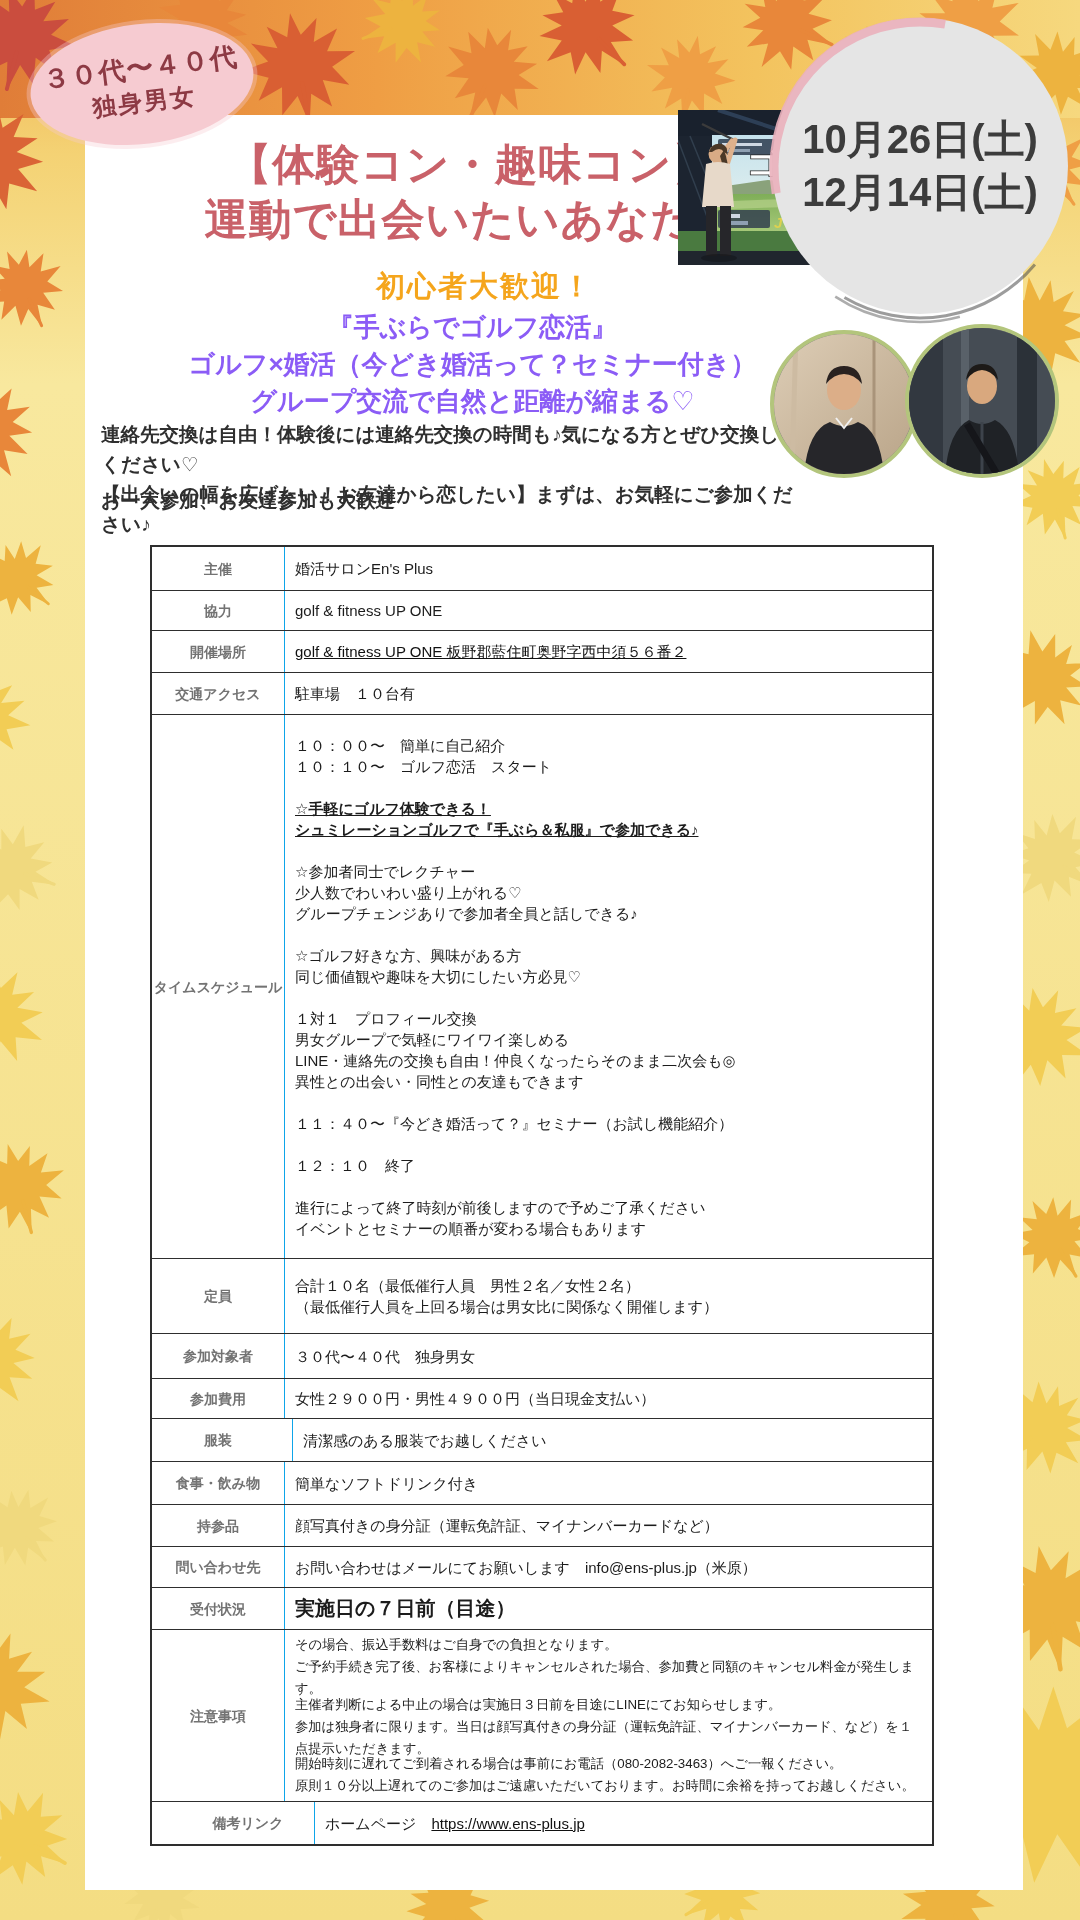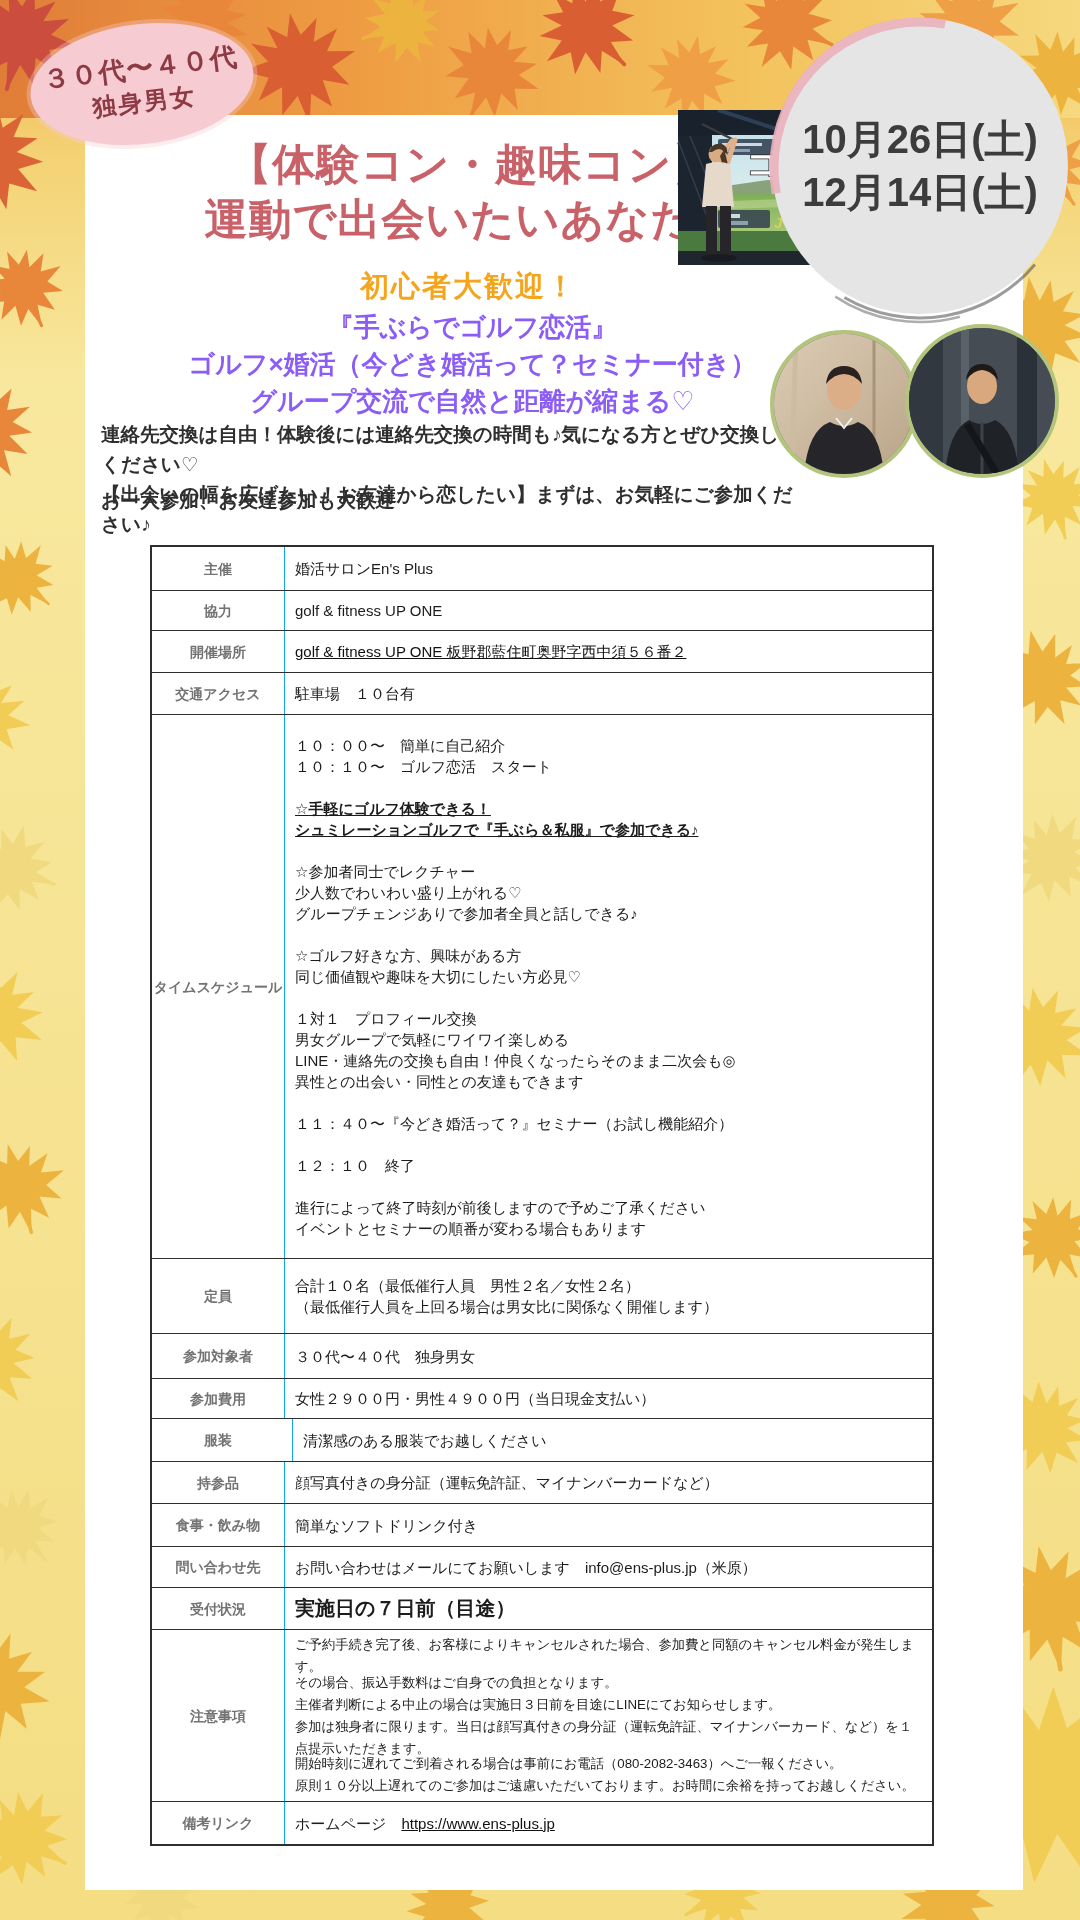--- a/index.html
+++ b/index.html
@@ -17,21 +17,21 @@
 
   
   .badge-tr{position:absolute;left:772px;top:18px;width:296px;height:296px;background:#e5e5e5;
     border-radius:50%;z-index:6;display:flex;flex-direction:column;align-items:center;justify-content:center;}
   .badge-tr svg{position:absolute;left:-8px;top:-6px;}
   .badge-tr .dl{font-size:40px;font-weight:800;color:#3c3c3c;line-height:53px;white-space:nowrap;position:relative;}
 
   
   .title{position:absolute;left:10px;top:22px;width:755px;text-align:center;
     font-size:43px;line-height:55px;font-weight:800;color:#c96169;letter-spacing:1px;}
-  .welcome{position:absolute;left:6px;top:152px;width:755px;text-align:center;
+  .welcome{position:absolute;left:22px;top:152px;width:755px;text-align:center;
     font-size:29px;font-weight:800;color:#f5a51c;letter-spacing:2px;}
   .subtitle{position:absolute;left:0px;top:194px;width:775px;text-align:center;
     font-size:26px;line-height:37px;font-weight:800;color:#8b5cf6;}
   .intro{position:absolute;left:16px;top:304px;width:700px;font-size:19.5px;line-height:30px;
     font-weight:600;color:#2f2f2f;}
   .solo{position:absolute;left:16px;top:372px;width:600px;font-size:19.5px;font-weight:600;color:#2f2f2f;}
 
   
   .golf-photo{position:absolute;left:678px;top:110px;width:345px;height:155px;z-index:4;overflow:hidden;}
   
@@ -214,56 +214,56 @@
           <div class="t-value">
             <div class="vline"><span class="">女性２９００円・男性４９００円（当日現金支払い）</span></div>
           </div>
         </div>
         <div class="t-row" style="height: 43px; gap: 8px;">
           <div class="t-label">服装</div>
           <div class="t-value">
             <div class="vline"><span class="">清潔感のある服装でお越しください</span></div>
           </div>
         </div>
+        <div class="t-row" style="height: 43px;">
+          <div class="t-label">食事・飲み物</div>
+          <div class="t-value">
+            <div class="vline"><span class="">簡単なソフトドリンク付き</span></div>
+          </div>
+        </div>
         <div class="t-row" style="height: 42px;">
           <div class="t-label">持参品</div>
           <div class="t-value">
             <div class="vline"><span class="">顔写真付きの身分証（運転免許証、マイナンバーカードなど）</span></div>
-          </div>
-        </div>
-        <div class="t-row" style="height: 43px;">
-          <div class="t-label">食事・飲み物</div>
-          <div class="t-value">
-            <div class="vline"><span class="">簡単なソフトドリンク付き</span></div>
           </div>
         </div>
         <div class="t-row" style="height: 41px;">
           <div class="t-label">問い合わせ先</div>
           <div class="t-value">
             <div class="vline"><span class="">お問い合わせはメールにてお願いします　info@ens-plus.jp（米原）</span></div>
           </div>
         </div>
         <div class="t-row" style="height: 42px;">
           <div class="t-label">受付状況</div>
           <div class="t-value">
             <div class="vline"><span class="lg">実施日の７日前（目途）</span></div>
           </div>
         </div>
         <div class="t-row" style="height: 172px;">
           <div class="t-label">注意事項</div>
           <div class="t-value small">
+            <div class="vline"><span class="">その場合、振込手数料はご自身での負担となります。</span></div>
             <div class="vline"><span class="">ご予約手続き完了後、お客様によりキャンセルされた場合、参加費と同額のキャンセル料金が発生します。</span></div>
-            <div class="vline"><span class="">その場合、振込手数料はご自身での負担となります。</span></div>
             <div class="vline"><span class="">主催者判断による中止の場合は実施日３日前を目途にLINEにてお知らせします。</span></div>
             <div class="vline"><span class="">参加は独身者に限ります。当日は顔写真付きの身分証（運転免許証、マイナンバーカード、など）を１点提示いただきます。</span></div>
             <div class="vline"><span class="">開始時刻に遅れてご到着される場合は事前にお電話（080-2082-3463）へご一報ください。</span></div>
             <div class="vline"><span class="">原則１０分以上遅れてのご参加はご遠慮いただいております。お時間に余裕を持ってお越しください。</span></div>
           </div>
         </div>
-        <div class="t-row" style="height: 42px;">
+        <div class="t-row" style="height: 42px; padding-left: 30px;">
           <div class="t-label">備考リンク</div>
           <div class="t-value">
             <div class="vline"><span class="">ホームページ　</span><span class="lnk">https://www.ens-plus.jp</span></div>
           </div>
         </div>
       </div>
   </div>
 
   <div class="badge-tl">
     <div class="l1">３０代〜４０代</div>

